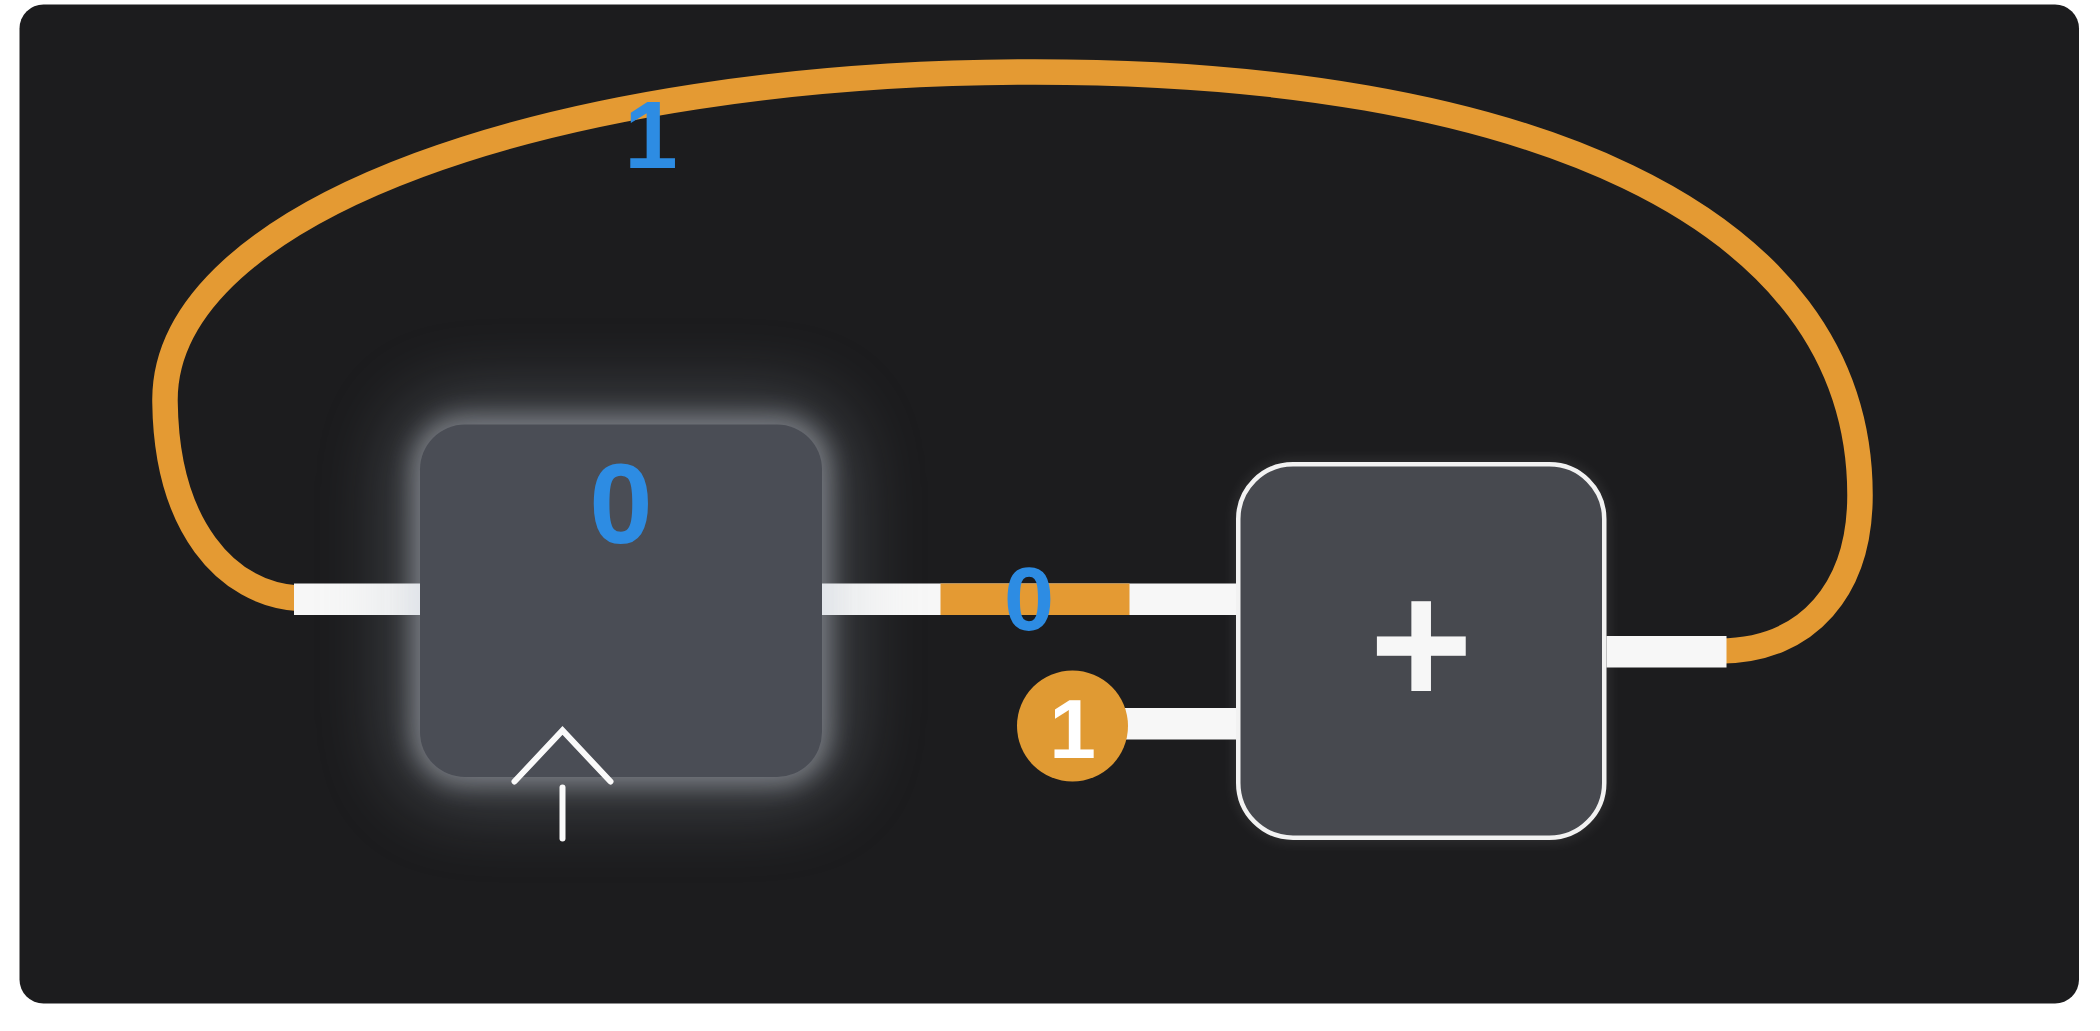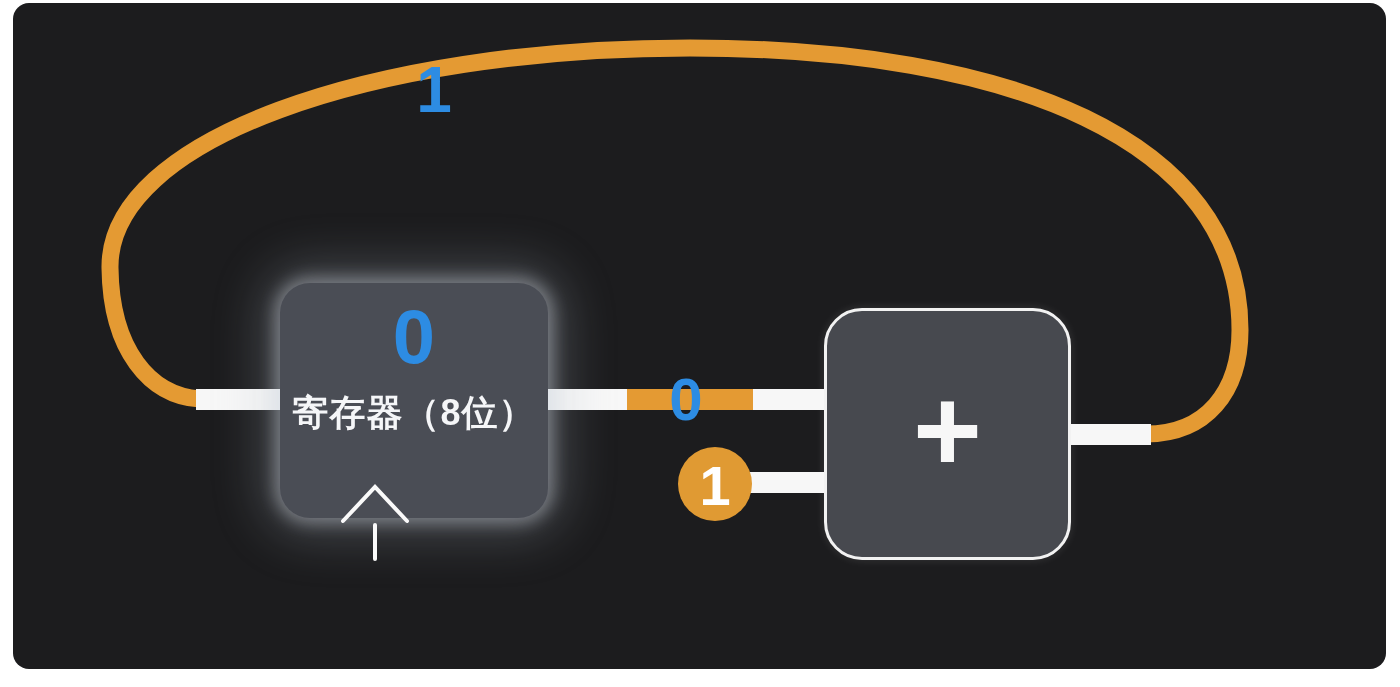--- a/index.html
+++ b/index.html
@@ -77,21 +77,20 @@
   <rect x="748" y="472" width="78" height="21" fill="#F7F7F7"></rect>
 
   <rect x="1071" y="424" width="80" height="21" fill="#F7F7F7"></rect>
 
   <circle cx="715" cy="484" r="37" fill="#E09A33"></circle>
 </svg>
 
 <div class="layer boxes">
   <div class="register-box">
     <div class="register-value">0</div>
-    <div class="register-label">寄存器（8位）</div>
   </div>
   <div class="adder-box">
     <div class="adder-operator">+</div>
   </div>
 </div>
 
 <div class="layer overlay">
   <svg class="layer" viewBox="0 0 1400 687" style="z-index:3">
     <g stroke="#FAFAFA" stroke-width="4" fill="none" stroke-linecap="round">
       <polyline points="343,521 375,487 407,521"></polyline>

